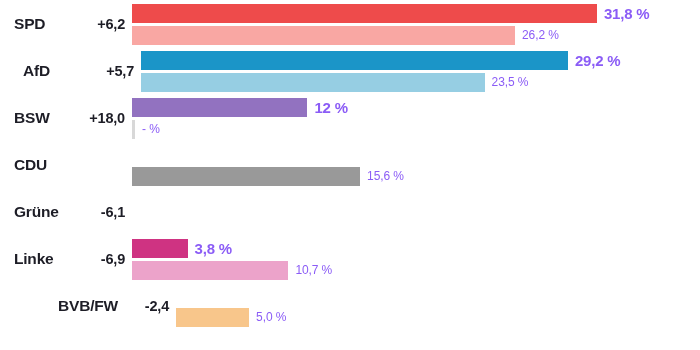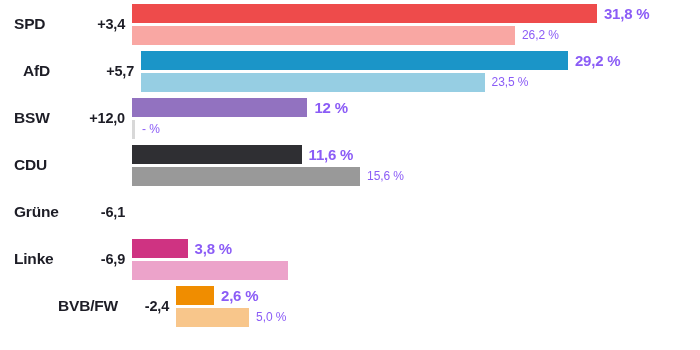--- a/index.html
+++ b/index.html
@@ -99,21 +99,21 @@
     font-weight: normal;
     letter-spacing: -0.1px;
   }
 </style>
 </head>
 <body>
 
 <div id="chart">
     <div class="row" style="top: 1px;">
       <div class="party-name">SPD</div>
-      <div class="party-change">+3,4</div>
+      <div class="party-change">+6,2</div>
       <div class="bars">
         <div class="barline current">
           <div class="bar" style="width: 464.916px; background: rgb(238, 75, 75);"></div>
           <div class="val current">31,8 %</div>
         </div>
         <div class="barline previous">
           <div class="bar" style="width: 383.044px; background: rgb(249, 167, 163);"></div>
           <div class="val previous">26,2 %</div>
         </div>
       </div>
@@ -127,69 +127,62 @@
           <div class="val current">29,2 %</div>
         </div>
         <div class="barline previous">
           <div class="bar" style="width: 343.57px; background: rgb(150, 206, 227);"></div>
           <div class="val previous">23,5 %</div>
         </div>
       </div>
     </div>
     <div class="row" style="top: 95px;">
       <div class="party-name">BSW</div>
-      <div class="party-change">+12,0</div>
+      <div class="party-change">+18,0</div>
       <div class="bars">
         <div class="barline current">
           <div class="bar" style="width: 175.44px; background: rgb(146, 114, 192);"></div>
           <div class="val current">12 %</div>
         </div>
         <div class="barline previous">
           <div class="bar stub"></div>
           <div class="val previous">- %</div>
         </div>
       </div>
     </div>
     <div class="row" style="top: 142px;">
       <div class="party-name">CDU</div>
       <div class="bars">
-        <div class="barline current">
-          <div class="bar" style="width: 169.592px; background: rgb(47, 47, 51);"></div>
-          <div class="val current">11,6 %</div>
-        </div>
         <div class="barline previous">
           <div class="bar" style="width: 228.072px; background: rgb(153, 153, 153);"></div>
           <div class="val previous">15,6 %</div>
         </div>
       </div>
     </div>
     <div class="row" style="top: 189px; padding-left: 48px;">
       <div class="party-name">Grüne</div>
       <div class="party-change">-6,1</div>
     </div>
     <div class="row" style="top: 236px;">
       <div class="party-name">Linke</div>
       <div class="party-change">-6,9</div>
       <div class="bars">
         <div class="barline current">
           <div class="bar" style="width: 55.556px; background: rgb(207, 51, 130);"></div>
           <div class="val current">3,8 %</div>
         </div>
         <div class="barline previous">
           <div class="bar" style="width: 156.434px; background: rgb(236, 163, 202);"></div>
+          <div class="val previous">10,7 %</div>
         </div>
       </div>
     </div>
     <div class="row" style="top: 283px; margin-left: 44px;">
       <div class="party-name">BVB/FW</div>
       <div class="party-change">-2,4</div>
       <div class="bars">
-        <div class="barline current">
-          <div class="bar" style="width: 38.012px; background: rgb(240, 141, 0);"></div>
-          <div class="val current">2,6 %</div>
-        </div>
         <div class="barline previous">
           <div class="bar" style="width: 73.1px; background: rgb(248, 198, 139);"></div>
           <div class="val previous">5,0 %</div>
         </div>
       </div>
     </div>
   </div>
 
 </body></html>

